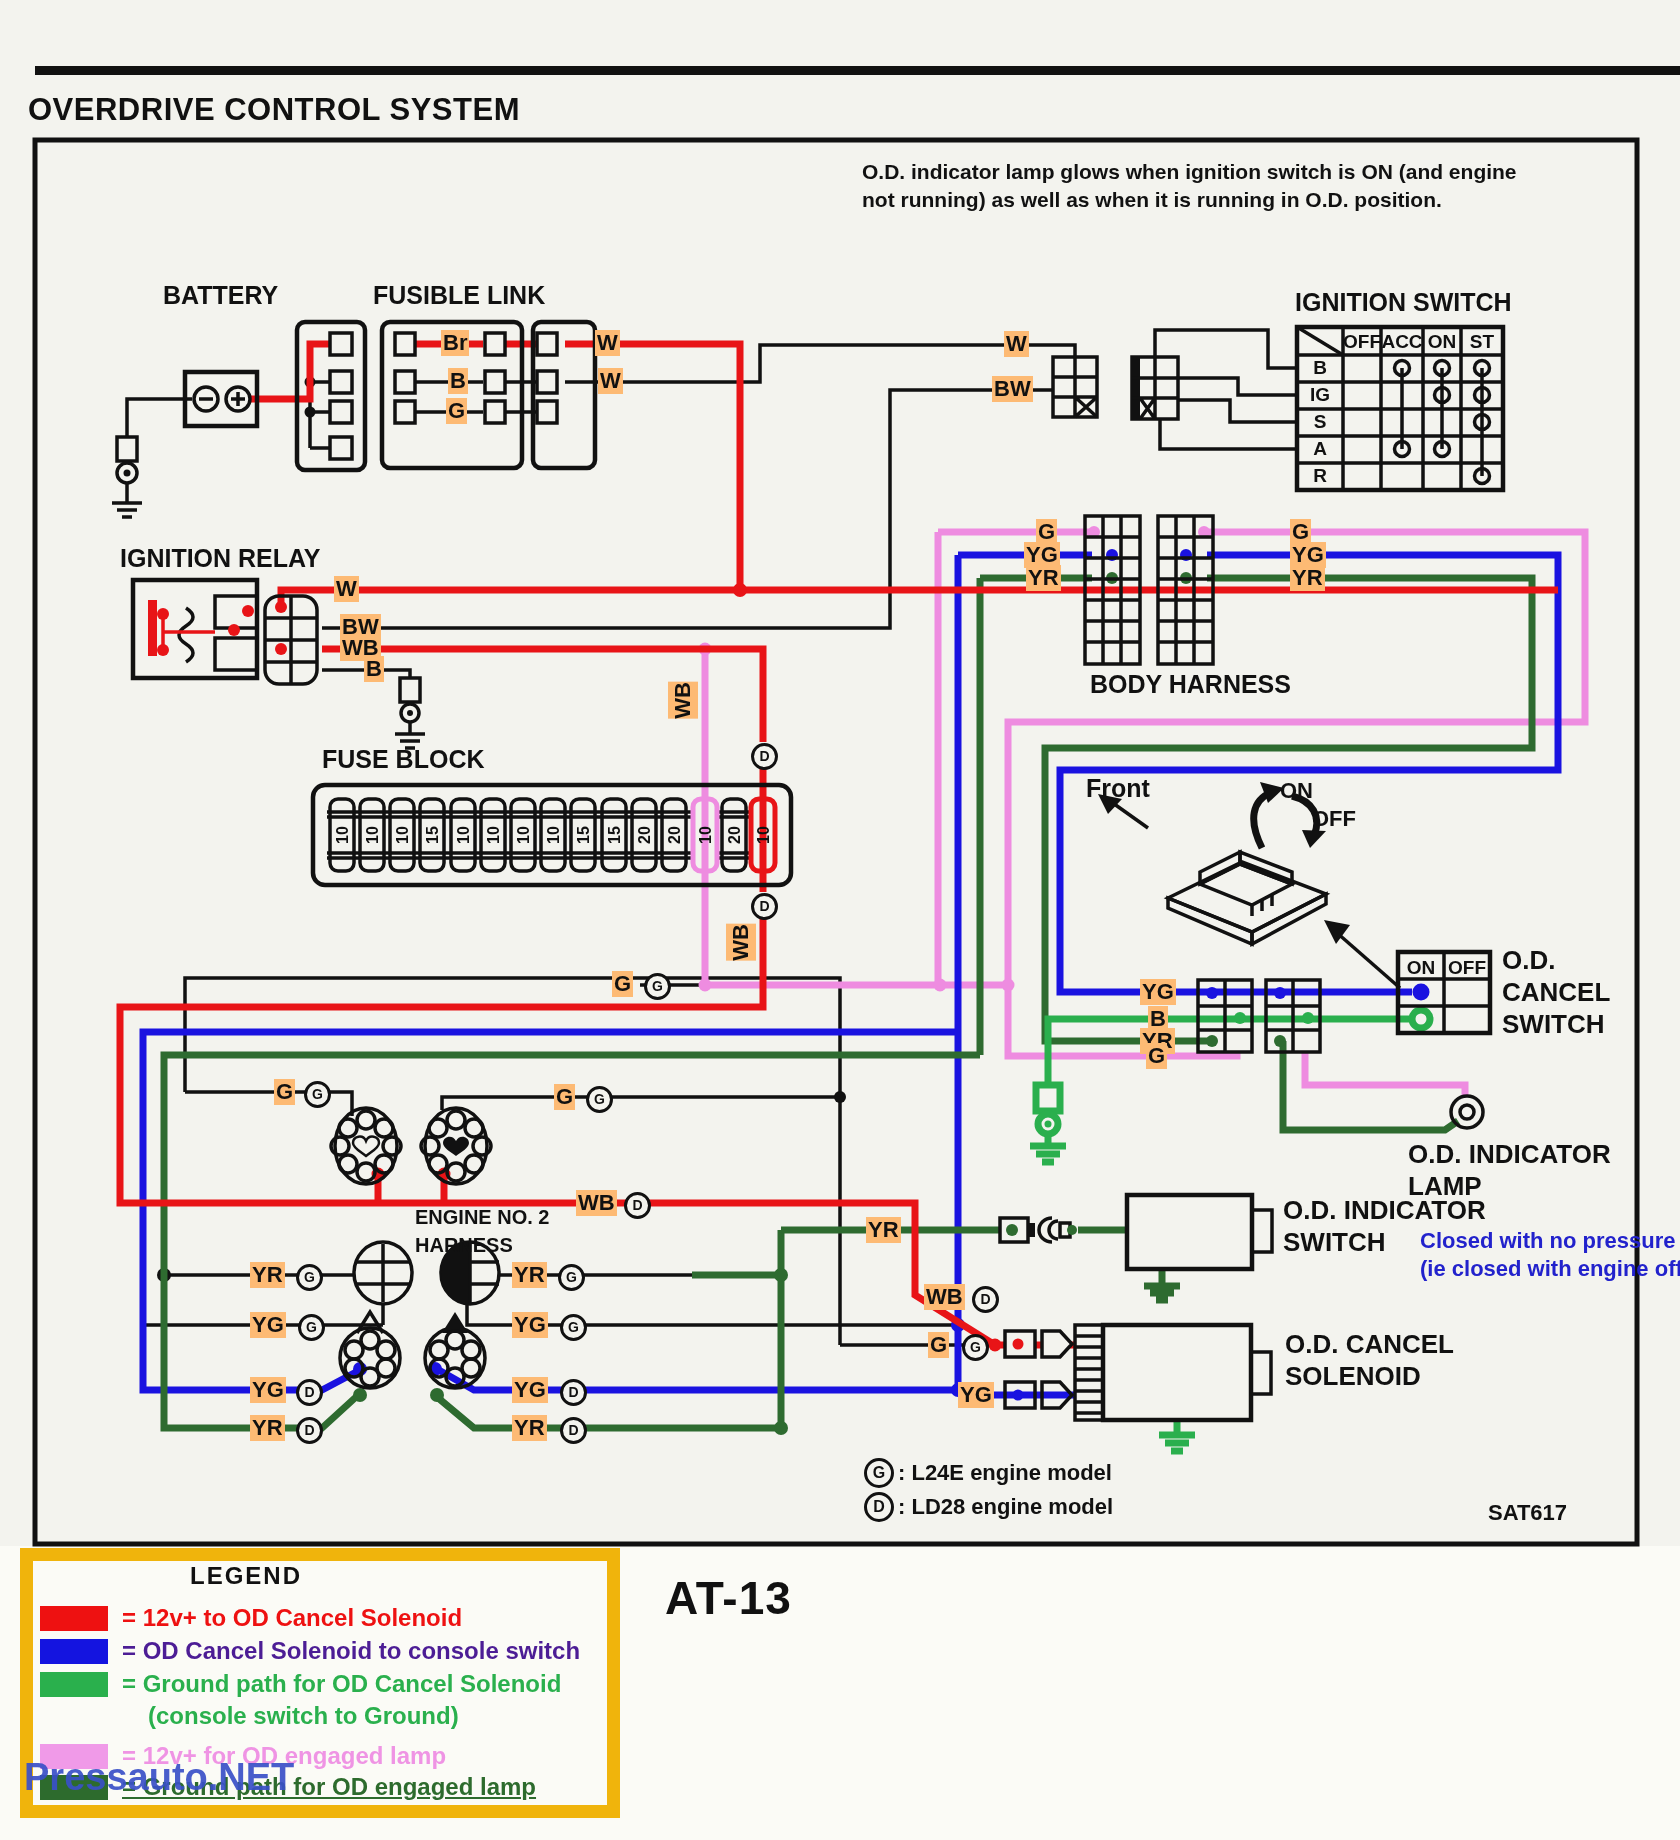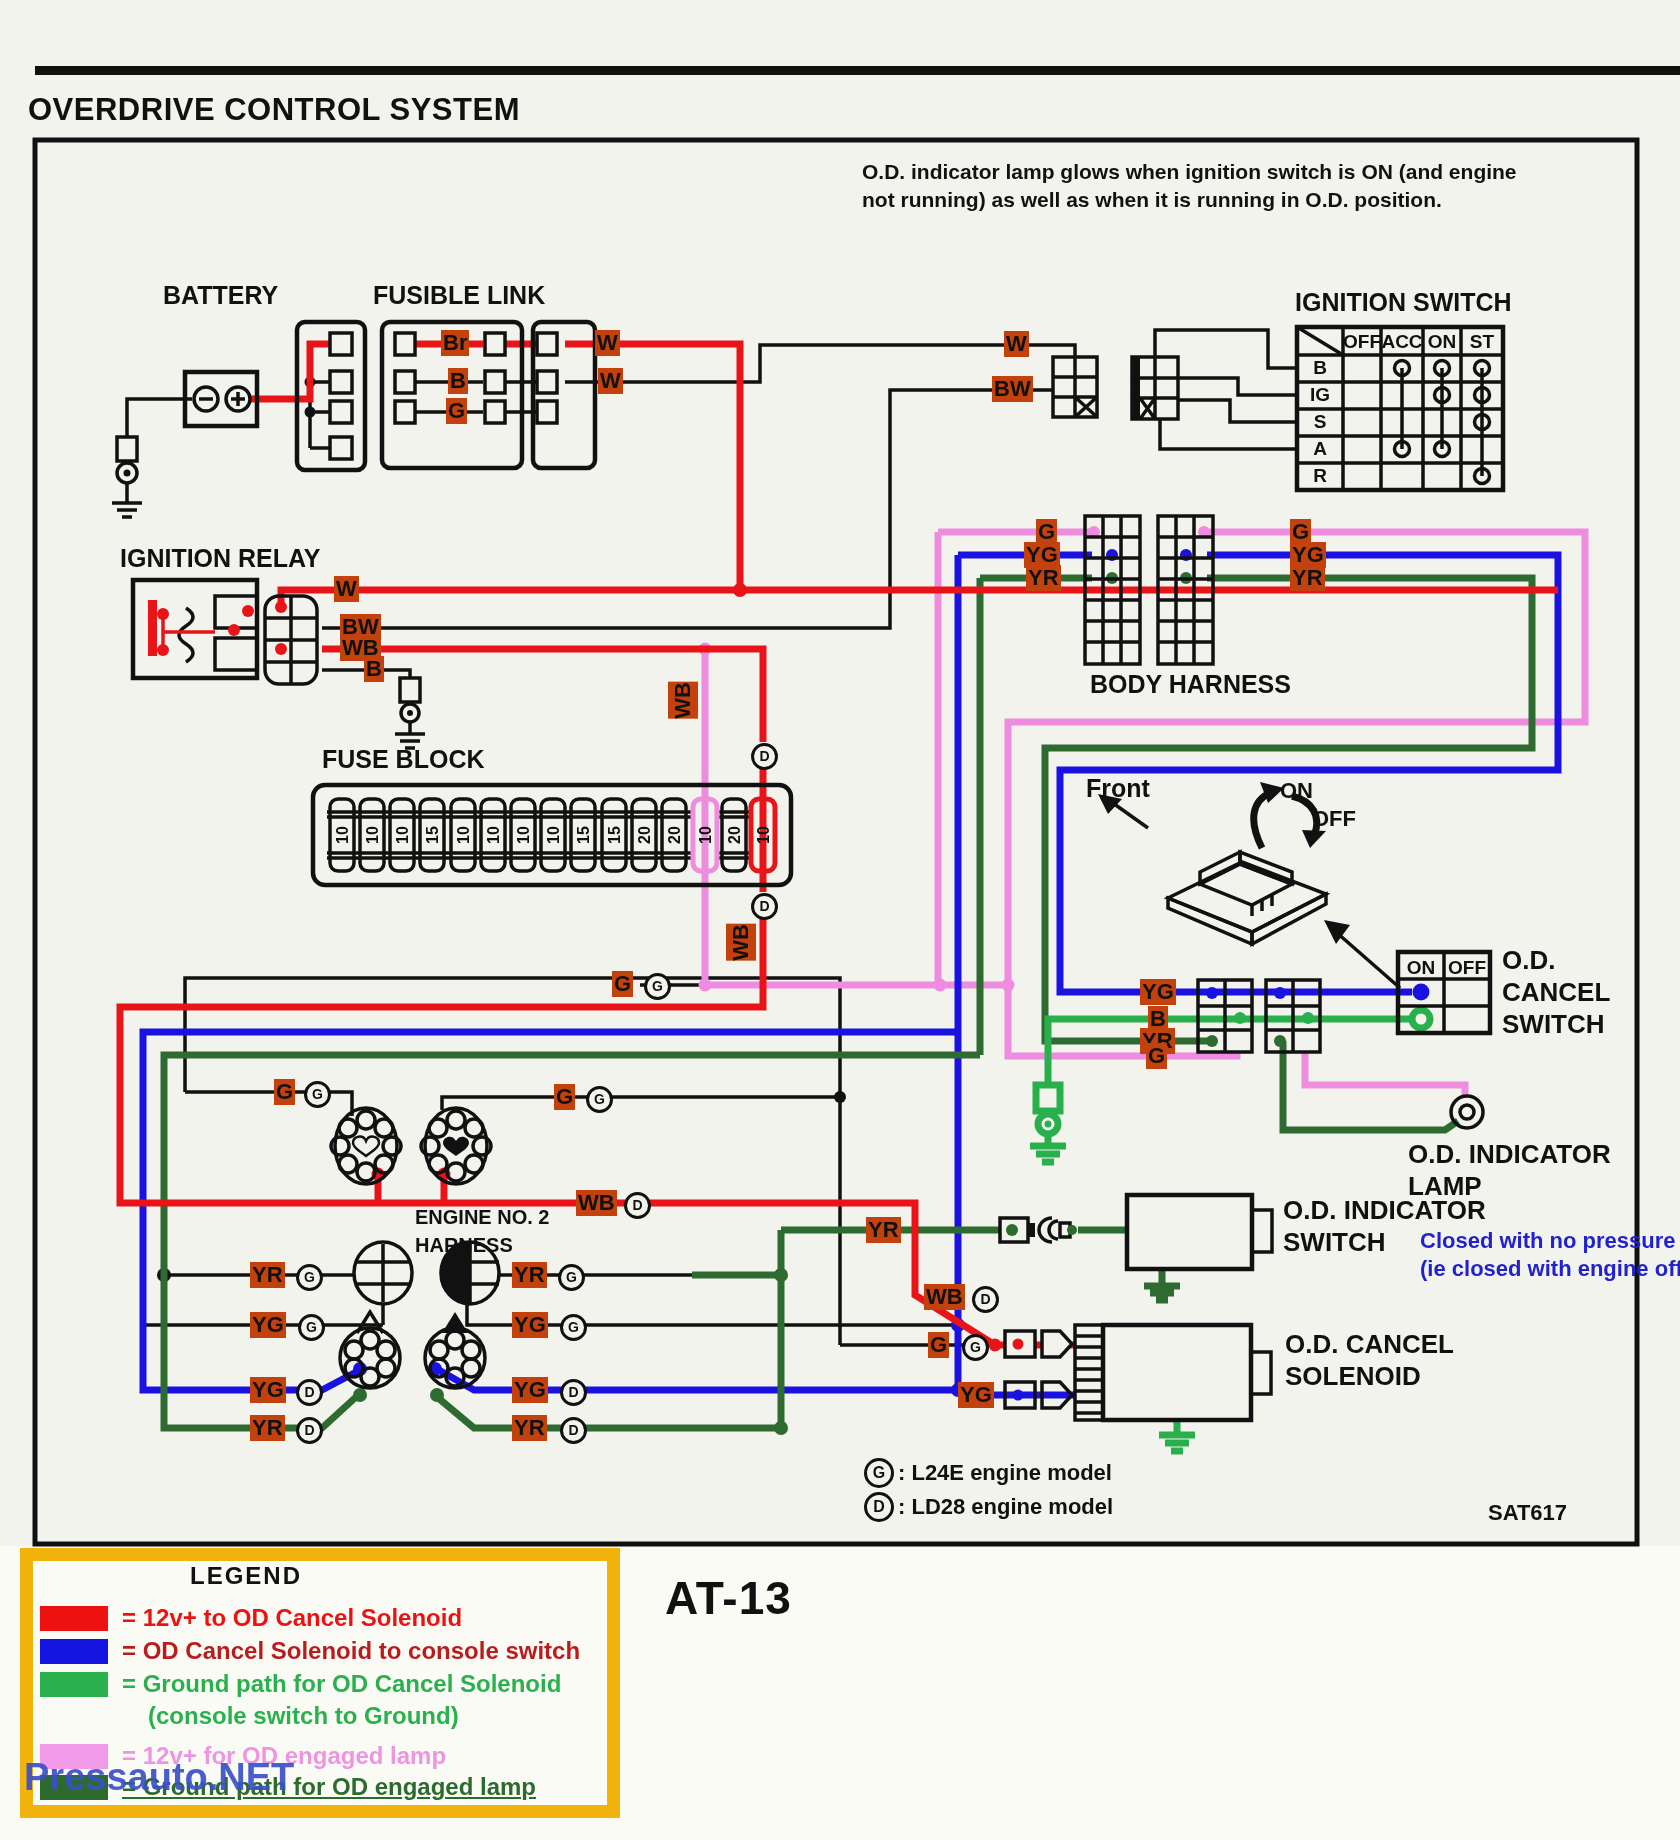--- a/index.html
+++ b/index.html
@@ -1,38 +1,38 @@
 <!DOCTYPE html>
 <html><head>
 <meta charset="utf-8">
 <style>
   html,body{margin:0;padding:0;background:#e9ecea;}
   #app{position:relative;width:1680px;height:1840px;background:#f3f3ee;overflow:hidden;
        font-family:"Liberation Sans",sans-serif;}
   #bottom-strip{position:absolute;left:0;top:1546px;width:1680px;height:294px;background:#fbfbf6;}
   svg{position:absolute;left:0;top:0;}
   .lbl{position:absolute;font-weight:bold;color:#111;white-space:nowrap;line-height:1.15;}
-  .wl{font-size:22px;background:#c2410c;padding:0 2px;line-height:26px;}
+  .wl{font-size:22px;background:#fdba74;padding:0 2px;line-height:26px;}
   .vert{writing-mode:vertical-rl;transform:rotate(180deg);}
   .cl{position:absolute;width:21px;height:21px;border:3px solid #111;border-radius:50%;
       background:#f3f3ee;font-size:14px;font-weight:bold;text-align:center;line-height:21px;color:#111;}
   .cl.big{width:24px;height:24px;font-size:16px;line-height:24px;}
   .h-title{font-size:30px;letter-spacing:1px;}
   .h-sec{font-size:31px;letter-spacing:.5px;}
   .comp{font-size:25px;}
   .comp2{font-size:20px;}
   .note{font-size:21px;}
   .blue-note{color:#2222cc;font-size:22px;}
   .tbl-hd{font-size:19px;text-align:center;}
   .legend-box{position:absolute;left:20px;top:1548px;width:574px;height:244px;
       border:13px solid #f0b40c;background:#fbfbf6;}
   .lg-title{font-size:24px;letter-spacing:2px;margin-left:40px;}
   .lg-row{font-size:24px;}
   .sw{position:absolute;width:68px;height:25px;}
-  .c-red{color:#ee1111}.c-blue{color:#b91c1c}.c-grn{color:#2ab04d}.c-pnk{color:#ef94e4}.c-dgr{color:#2d6b2d}
+  .c-red{color:#ee1111}.c-blue{color:#4c1d95}.c-grn{color:#2ab04d}.c-pnk{color:#ef94e4}.c-dgr{color:#2d6b2d}
   .b-red{background:#ee1111}.b-blue{background:#1414e0}.b-grn{background:#2ab04d}.b-pnk{background:#f09ae8}.b-dgr{background:#2d6b2d}
   .watermark{color:#3a50c8;font-size:38px;opacity:.92;}
   .at{font-size:46px;letter-spacing:1px;}
   
   .k{stroke:#111;fill:none;stroke-width:3.5px;}
   .k2{stroke:#111;fill:none;stroke-width:4.5px;}
   .r{stroke:#e81417;fill:none;stroke-width:7px;}
   .bl{stroke:#1a12e0;fill:none;stroke-width:7px;}
   .pk{stroke:#ee8ce0;fill:none;stroke-width:7px;}
   .dg{stroke:#2e6b30;fill:none;stroke-width:7px;}

